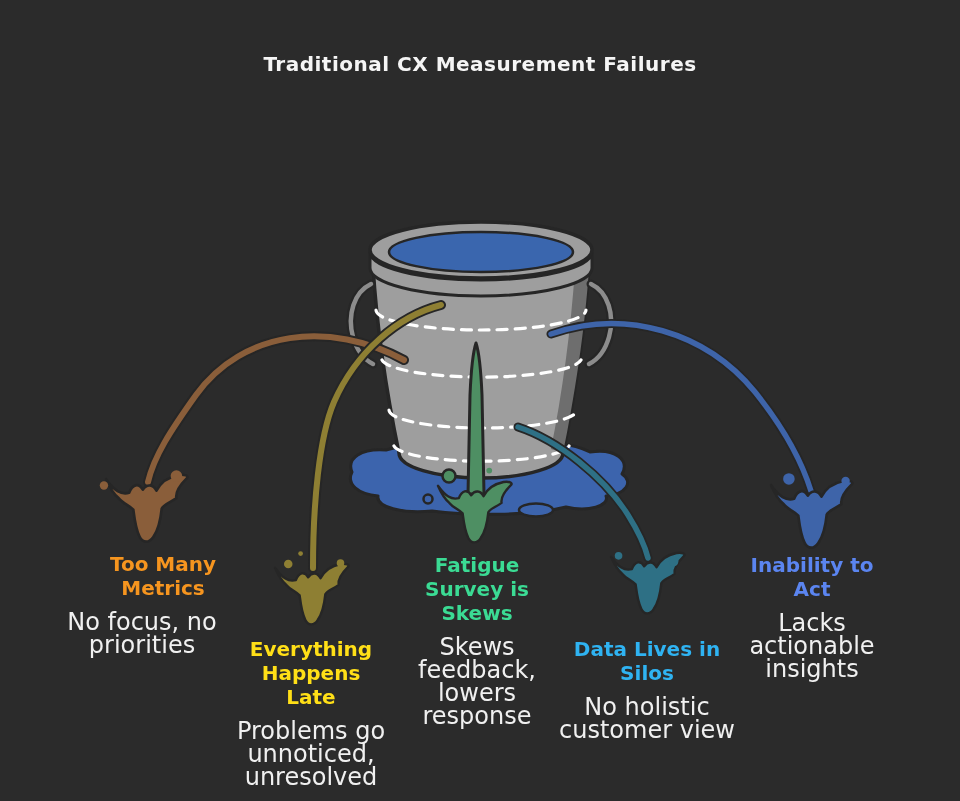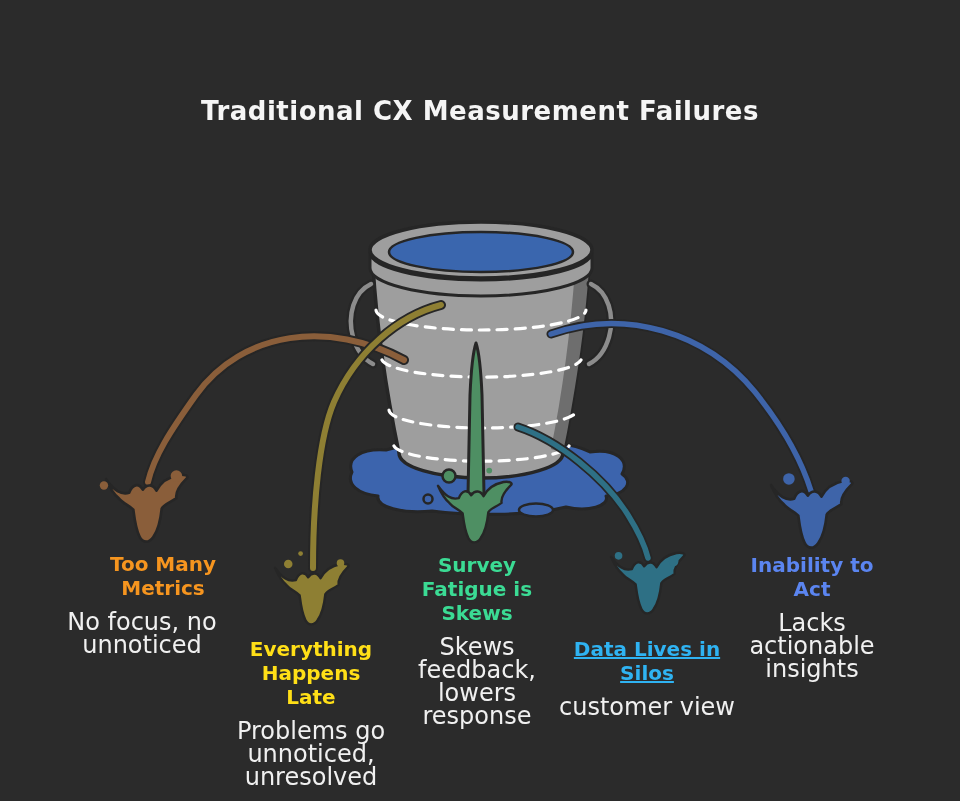--- a/index.html
+++ b/index.html
@@ -4,22 +4,22 @@
 <style>
   html,body{margin:0;padding:0;}
   body{
     width:960px;height:801px;position:relative;overflow:hidden;
     background:#2b2b2b;
     font-family:"DejaVu Sans","Liberation Sans",sans-serif;
   }
   .stage{position:absolute;left:0;top:0;width:960px;height:801px;}
   .title{
     position:absolute;left:0;top:52px;width:960px;
-    text-align:center;font-size:26px;font-weight:bold;
-    color:#f5f5f5;letter-spacing:0.5px;margin-top:44px;
+    text-align:center;font-size:20px;font-weight:bold;
+    color:#f5f5f5;letter-spacing:0.5px;
   }
   svg.art{position:absolute;left:0;top:0;}
   .failure{
     position:absolute;transform:translateX(-50%);
     text-align:center;
   }
   .f-label{font-size:20px;font-weight:bold;line-height:24px;}
   .f-desc{font-size:24px;font-weight:normal;line-height:23px;color:#f0f0f0;margin-top:11px;}
   .line{white-space:nowrap;}
 </style>
@@ -128,57 +128,58 @@
     </g>
   </svg>
 
   <div class="failure" style="left:142px;top:552px">
     <div class="f-label" style="color: rgb(246, 149, 31); margin-left: 42px;">
       <div class="line">Too Many</div>
       <div class="line">Metrics</div>
     </div>
     <div class="f-desc">
       <div class="line">No focus, no</div>
-      <div class="line">unnoticed</div>
+      <div class="line">priorities</div>
     </div>
   </div>
 
   <div class="failure" style="left:311px;top:637px">
     <div class="f-label" style="color: rgb(255, 223, 23);">
       <div class="line">Everything</div>
       <div class="line">Happens</div>
       <div class="line">Late</div>
     </div>
     <div class="f-desc">
       <div class="line">Problems go</div>
       <div class="line">unnoticed,</div>
       <div class="line">unresolved</div>
     </div>
   </div>
 
   <div class="failure" style="left:477px;top:553px">
     <div class="f-label" style="color: rgb(59, 219, 148);">
-      <div class="line">Survey</div>
-      <div class="line">Fatigue is</div>
+      <div class="line">Fatigue</div>
+      <div class="line">Survey is</div>
       <div class="line">Skews</div>
     </div>
     <div class="f-desc">
       <div class="line">Skews</div>
       <div class="line">feedback,</div>
       <div class="line">lowers</div>
       <div class="line">response</div>
     </div>
   </div>
 
   <div class="failure" style="left:647px;top:637px">
-    <div class="f-label" style="color: rgb(47, 179, 242); text-decoration: underline;">
+    <div class="f-label" style="color: rgb(47, 179, 242);">
       <div class="line">Data Lives in</div>
       <div class="line">Silos</div>
     </div>
     <div class="f-desc">
+      <div class="line">No holistic</div>
       <div class="line">customer view</div>
     </div>
   </div>
 
   <div class="failure" style="left:812px;top:553px">
     <div class="f-label" style="color: rgb(91, 133, 240);">
       <div class="line">Inability to</div>
       <div class="line">Act</div>
     </div>
     <div class="f-desc">

